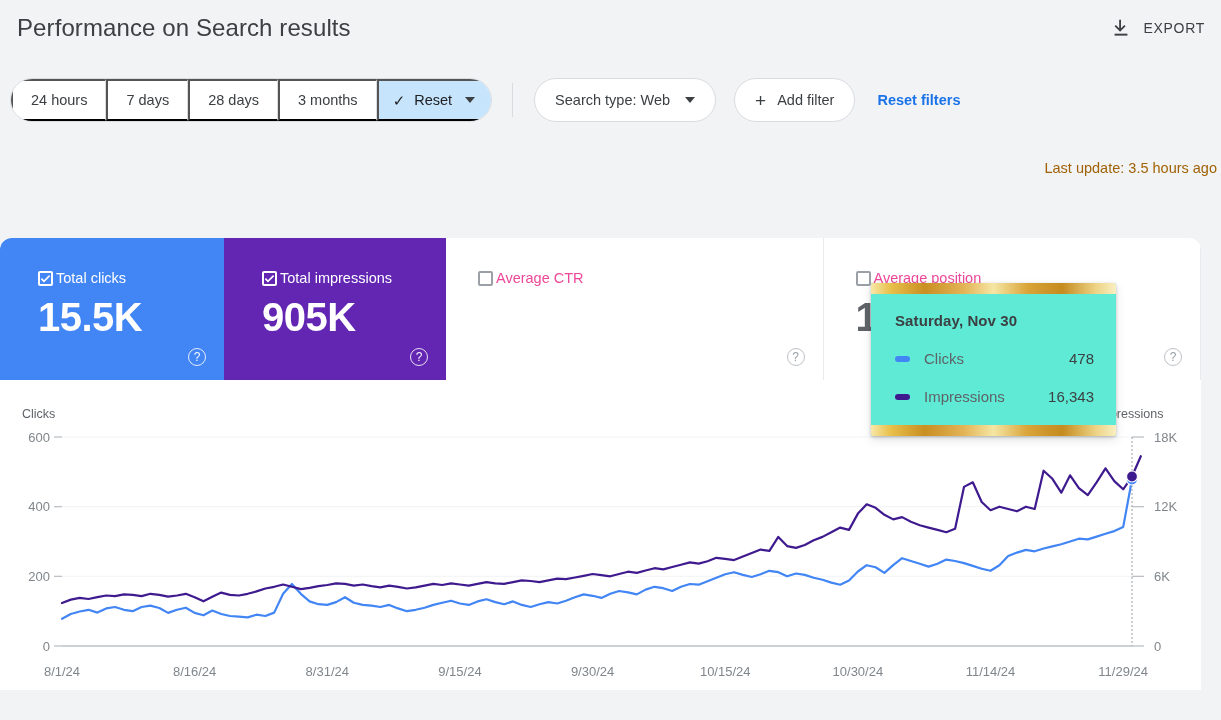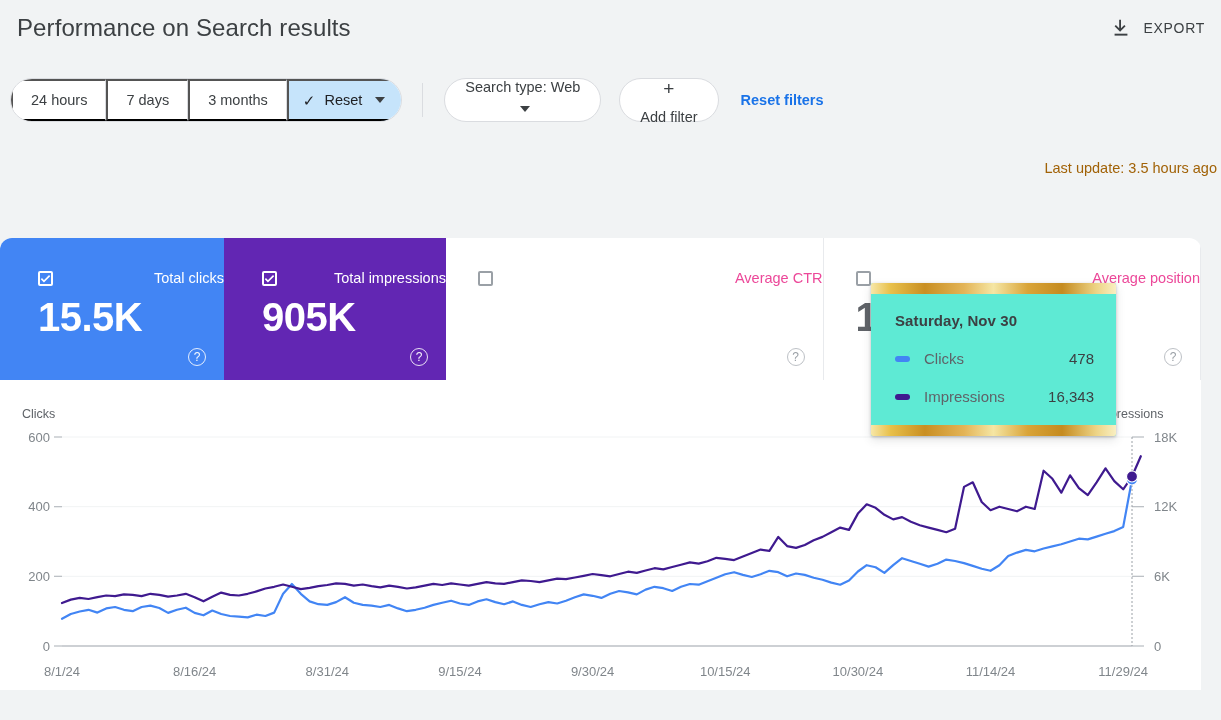--- a/index.html
+++ b/index.html
@@ -46,21 +46,20 @@
   .caret { width: 0; height: 0; border-left: 5px solid transparent; border-right: 5px solid transparent;
            border-top: 6px solid #3c4043; margin-left: 4px; }
 
   .tb-divider { width: 1px; height: 34px; background: #dadce0; margin: 0 21px 0 20px; }
 
   .pill {
     display: flex; align-items: center; gap: 11px; height: 44px; padding: 0 20px;
     border: 1px solid #dadce0; border-radius: 22px; background: #fff;
     font-size: 14.5px; color: #3c4043; cursor: pointer; white-space: nowrap;
     font-family: inherit;
-    flex-direction: column;
   }
   .pill + .pill { margin-left: 18px; }
   .plus { font-size: 19px; color: #3c4043; line-height: 1; font-weight: 300; }
   .reset-link {
     margin-left: 22px; color: #1a73e8; font-size: 14.5px; font-weight: 600;
     cursor: pointer; background: none; border: none; font-family: inherit;
   }
 
   .last-update {
     position: absolute; right: 4px; top: 160px;
@@ -74,21 +73,21 @@
     border-radius: 12px 12px 0 0; overflow: hidden;
   }
   .card {
     position: relative; flex: 0 0 224px; padding: 32px 0 0 38px;
     border-right: 1px solid #e8eaed; cursor: pointer;
   }
   .card.wide { flex: 0 0 222px; }
   .card.plain { flex: 1 1 0; padding-left: 32px; }
   .card.blue   { background: #4285f4; border-right: none; }
   .card.purple { background: #6226b3; border-right: none; }
-  .card-head { display: flex; align-items: center; gap: 14px; justify-content: space-between; }
+  .card-head { display: flex; align-items: center; gap: 3px; }
   .cb {
     width: 15px; height: 15px; border-radius: 2px; border: 2px solid #fff;
     display: flex; align-items: center; justify-content: center; flex: 0 0 auto;
   }
   .cb.off { border-color: #9aa0a6; }
   .cb svg { display: block; }
   .card-label { font-size: 14.5px; }
   .blue .card-label, .purple .card-label { color: #fff; }
   .plain .card-label { color: #ec4899; }
   .card-value { margin-top: 9px; font-size: 40px; font-weight: 700; letter-spacing: -.5px; }
@@ -151,20 +150,23 @@
     </button>
   </div>
 
   <div class="toolbar">
     <div class="seg">
       <button class="seg-item">
         <span>24 hours</span>
       </button>
       <button class="seg-item">
         <span>7 days</span>
+      </button>
+      <button class="seg-item">
+        <span>28 days</span>
       </button>
       <button class="seg-item">
         <span>3 months</span>
       </button>
       <button class="seg-item active">
         <span class="check-glyph">✓</span>
         <span>Reset</span>
         <span class="caret"></span>
       </button>
     </div>

